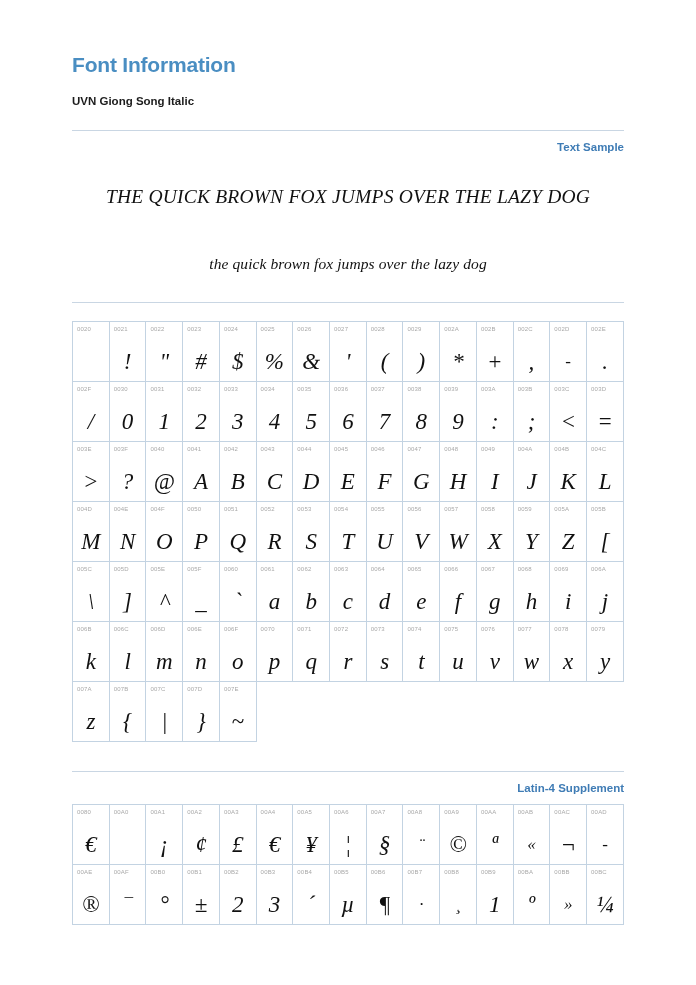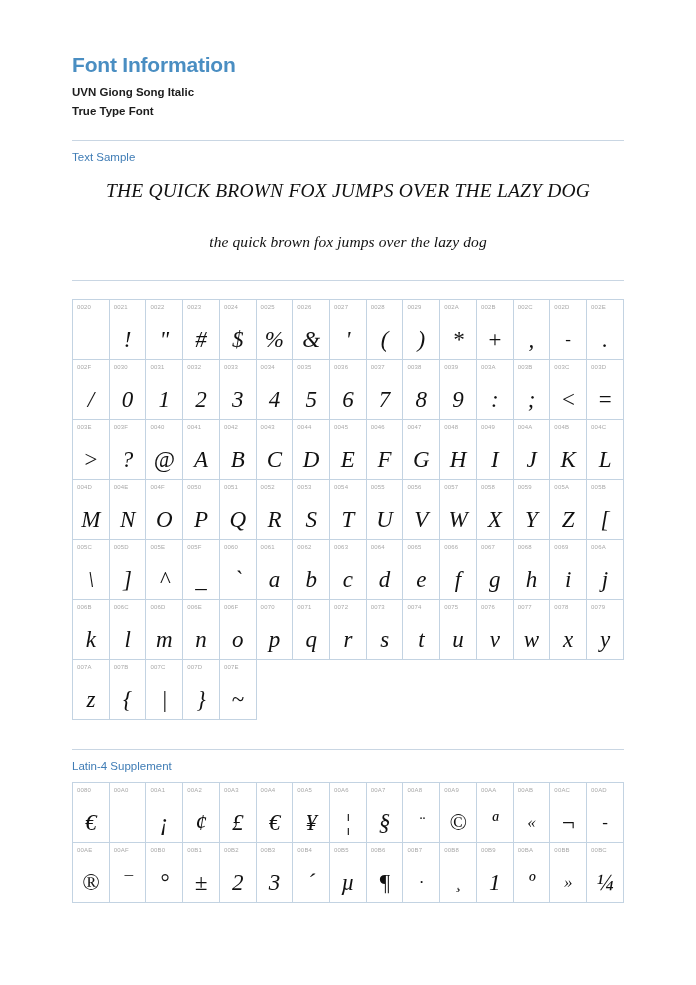--- a/index.html
+++ b/index.html
@@ -26,52 +26,54 @@
   .doc-title {
     margin: 0;
     padding-top: 53px;
     font-size: 21px;
     font-weight: bold;
     color: #4a8ec2;
     letter-spacing: -0.2px;
     line-height: 1.1;
   }
   .meta-lines {
-    margin-top: 7px;
+    margin-top: 16px;
   }
   .meta-line {
     font-size: 11.5px;
     font-weight: bold;
     color: #1c1c1c;
     line-height: 19px;
     white-space: nowrap;
   }
 
   
   .rule {
     height: 1px;
     background: #c9d6e3;
     margin: 0;
   }
   .section-head {
     font-size: 11.5px;
-    font-weight: normal;
+    font-weight: bold;
     color: #3f7cb5;
     line-height: 14px;
+    text-align: right;
   }
 
   
   .sample-wrap {
     text-align: center;
   }
   .sample {
     font-family: "Liberation Serif", "DejaVu Serif", serif;
     font-style: italic;
     color: #111111;
     white-space: nowrap;
+    margin-top: 16px;
   }
   .sample-upper {
     font-size: 19.5px;
     letter-spacing: 0.2px;
   }
   .sample-lower {
     font-size: 15.5px;
     letter-spacing: 0.1px;
   }
 
@@ -125,21 +127,20 @@
 </style>
 </head>
 <body>
 
 <div class="page">
 
   <div>
     <h1 class="doc-title">Font Information</h1>
     <div class="meta-lines">
       <div class="meta-line">UVN Giong Song Italic</div>
-      <div class="meta-line">True Type Font</div>
     </div>
   </div>
 
   <div style="height:19px"></div>
   <div class="rule"></div>
   <div style="height:9px"></div>
   <div class="section-head">Text Sample</div>
 
   <div class="sample-wrap">
     <div style="height:16px"></div>

